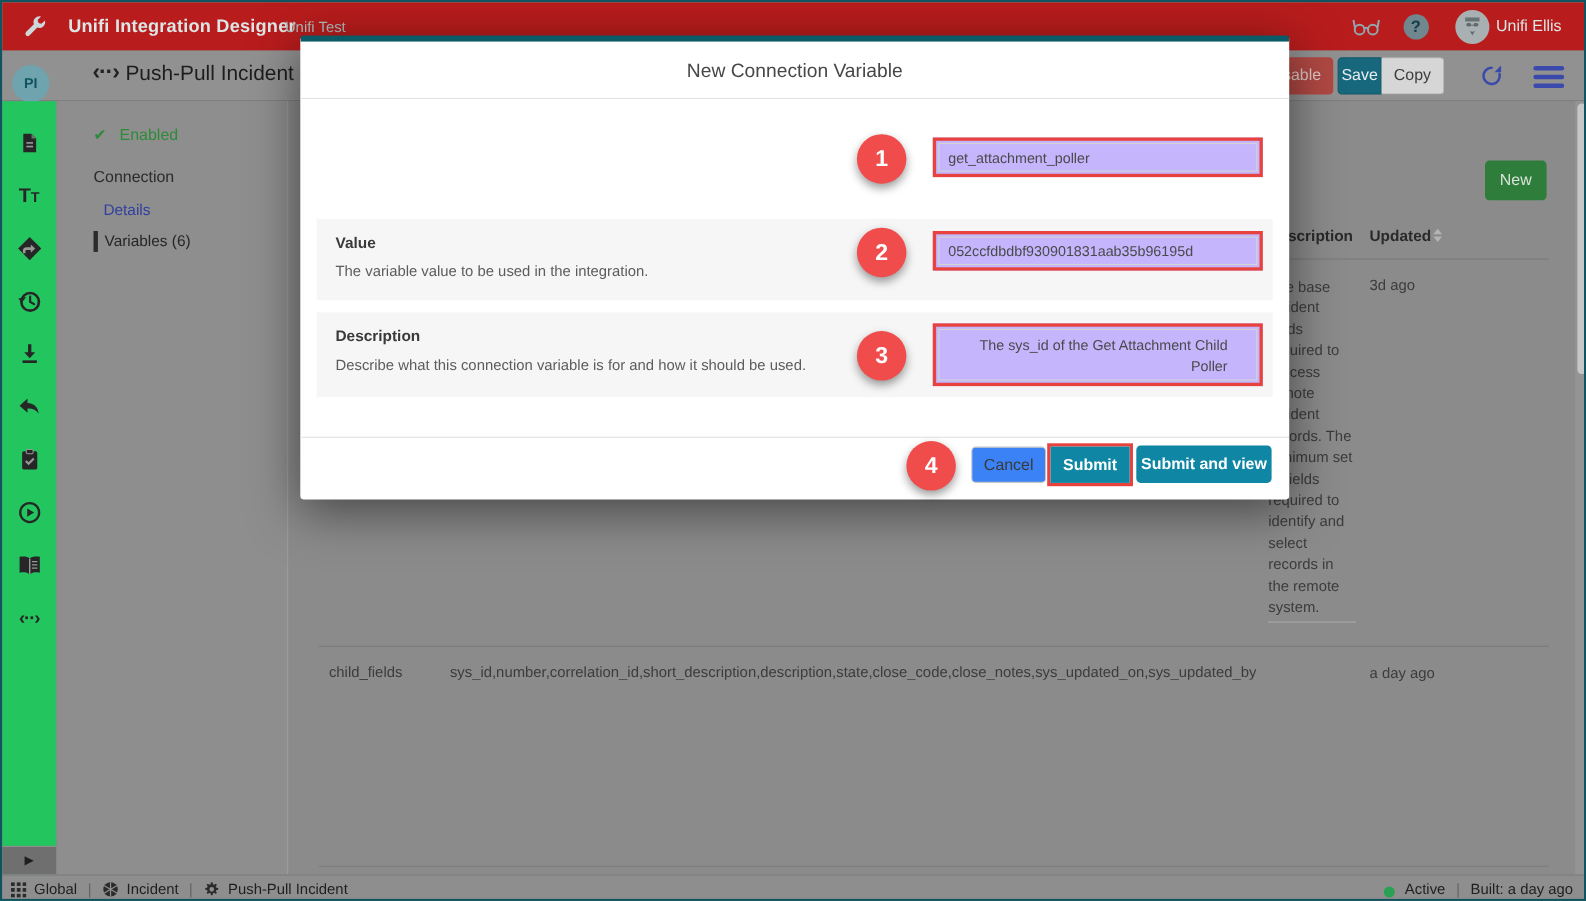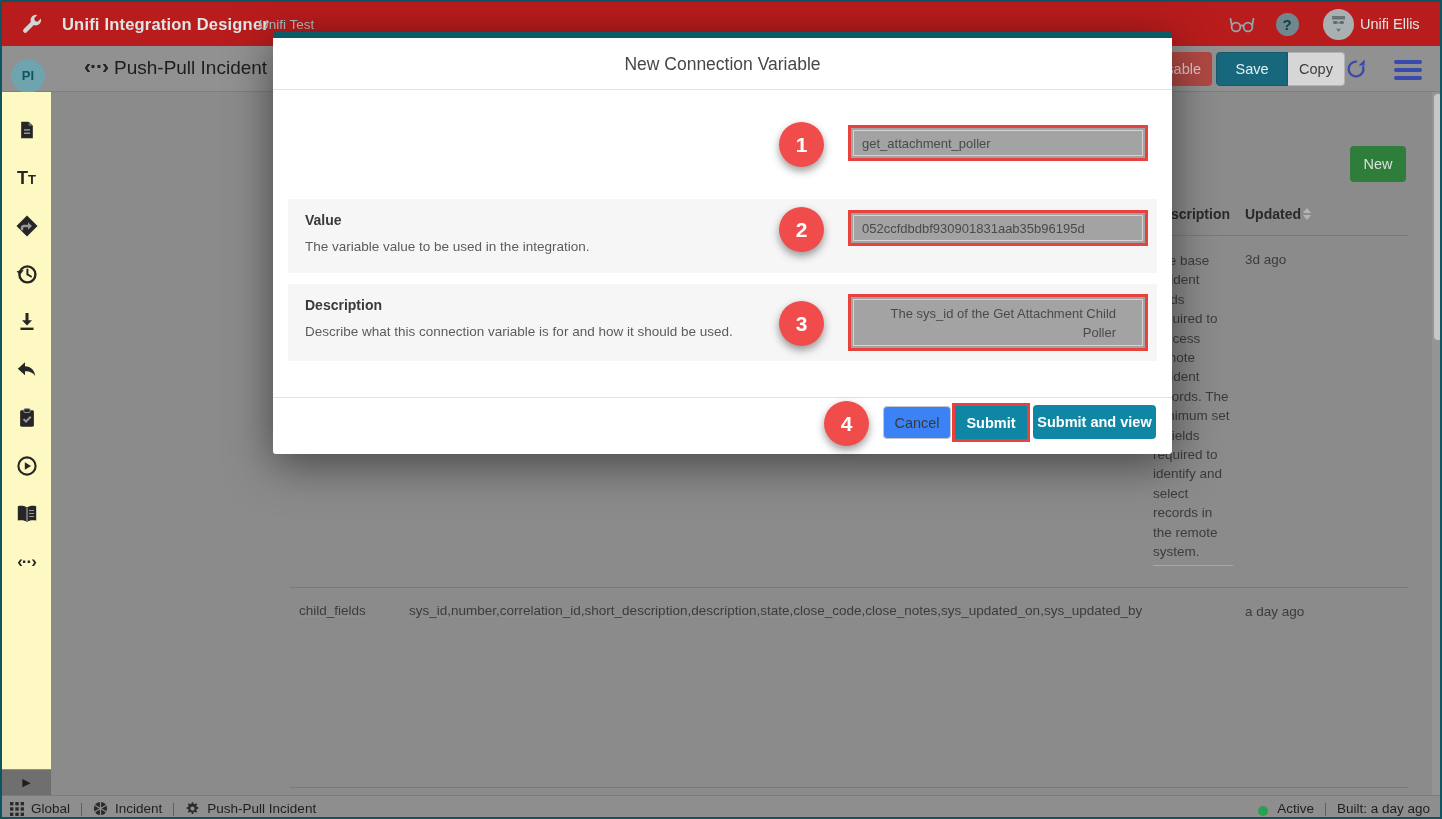--- a/index.html
+++ b/index.html
@@ -28,31 +28,31 @@
   #titlebar { position:absolute; left:0; top:44px; width:100%; height:46px; background:#919191;
     border-bottom:1px solid #7e7e7e; }
   #record-avatar { position:absolute; left:9px; top:13px; width:34px; height:34px; border-radius:50%;
     background:#6fa3ad; color:#0f5460; font-size:13px; font-weight:bold; text-align:center; line-height:34px; }
   #page-title-icon { position:absolute; left:82px; top:8px; font-size:21px; font-weight:bold; color:#222; letter-spacing:-1px; }
   #page-title { position:absolute; left:112px; top:11px; font-size:19px; color:#1d1d1d; }
   .tb-btn { position:absolute; top:50px; height:34px; border:none; font-size:14.5px; cursor:pointer; }
   #disable-btn { left:1122px; width:88px; top:6px; background:#b04843; color:#ddc9c8;
     border-radius:4px; text-align:right; padding-right:11px; }
   #save-copy-group { position:absolute; left:1214px; top:6px; height:34px; display:flex; }
-  #save-btn { width:72px; background:#17687c; color:#e8eef0; border:1px solid #145a6b;
+  #save-btn { width:40px; background:#17687c; color:#e8eef0; border:1px solid #145a6b;
     border-radius:4px 0 0 4px; font-size:14.5px; }
   #copy-btn { width:57px; background:#d6d6d6; color:#3c3c3c; border:1px solid #b3b3b3;
     border-left:none; border-radius:0 4px 4px 0; font-size:14.5px; }
   #refresh-btn { position:absolute; left:1342px; top:11px; width:24px; height:24px; }
   #menu-btn { position:absolute; left:1392px; top:14px; width:28px; height:20px;
     display:flex; flex-direction:column; justify-content:space-between; }
   #menu-btn i { display:block; height:3.6px; background:#3a49ac; border-radius:2px; }
 
   
-  #sidebar { position:absolute; left:0; top:90px; width:50px; height:703px; background:#fef9c3;
+  #sidebar { position:absolute; left:0; top:90px; width:50px; height:703px; background:#22c55e;
     border-right:1px solid #8a8a8a; display:flex; flex-direction:column; align-items:center;
     padding-top:26px; gap:24px; }
   .side-icon { width:24px; height:24px; display:flex; align-items:center; justify-content:center; color:#262626; }
   .side-icon svg { display:block; }
   .tt-glyph { font-weight:bold; color:#262626; font-size:18px; line-height:1; }
   .tt-glyph small { font-size:13px; font-weight:bold; }
   .code-glyph { font-weight:bold; color:#262626; font-size:17px; letter-spacing:-1px; }
   #sidebar-toggle { position:absolute; left:0; top:767px; width:50px; height:26px; background:#6f6f6f;
     border-top:1px solid #8f8f8f; border-right:1px solid #8a8a8a;
     color:#1e1e1e; font-size:11px; line-height:25px; text-align:center; }
@@ -118,21 +118,21 @@
   #row-desc { top:246px; height:77px; }
   .f-label { position:absolute; left:17px; top:13px; font-size:14px; font-weight:bold; color:#3a3a3a; }
   .f-help { position:absolute; left:17px; top:40px; font-size:13.5px; color:#5c5c5c; }
   .step-circle { position:absolute; width:45px; height:45px; border-radius:50%; background:#f04c4c;
     color:#fff; font-size:21px; font-weight:bold; text-align:center; line-height:45px;
     box-shadow:0 4px 9px rgba(0,0,0,.4); z-index:12; }
   #step-1 { left:506px; top:84px; }
   #step-2 { left:506px; top:169px; }
   #step-3 { left:506px; top:263px; }
   #step-4 { left:551px; top:363px; }
-  .annot-input { position:absolute; left:575px; width:300px; border:3px solid #e8423e; background:#a3a3a3; }
+  .annot-input { position:absolute; left:575px; width:300px; border:3px solid #e8423e; background:#c4b5fd; }
   #key-input { top:87px; height:36px; }
   #value-input { top:172px; height:36px; }
   #desc-input { top:256px; height:57px;text-align:right; }
   .inner-input { position:absolute; inset:2px; border:1px solid #d4d4d4; font-size:13px; color:#4a4a4a;
     padding:4px 26px 4px 8px; line-height:19px; display:flex; align-items:center; }
   #desc-input .inner-input { align-items:flex-start; }
   #modal-footer-divider { position:absolute; left:0; top:359px; width:100%; height:1px; background:#e2e2e2; }
   #cancel-btn { position:absolute; left:610px; top:368px; width:68px; height:33px; background:#3b82f6;
     border:1px solid #c6c6c6; border-radius:4px; font-size:14.5px; color:#3a3a3a; cursor:pointer; }
   #submit-wrap { position:absolute; left:679px; top:365px; border:3px solid #e8423e; }
@@ -257,20 +257,28 @@
         </svg>
       </div>
       <div class="side-icon">
         <span class="code-glyph">‹··›</span>
       </div>
     </div>
   <div id="sidebar-toggle">
     <span>▶</span>
   </div>
 
+  <div id="nav-panel">
+    <div id="enabled-row">
+      <span class="chk">✔</span><span>Enabled</span>
+    </div>
+    <div id="nav-connection">Connection</div>
+    <div id="nav-details">Details</div>
+    <div id="nav-variables">Variables (6)</div>
+  </div>
 
   <button id="new-btn">New</button>
   <div class="col-head" id="head-description">Description</div>
   <div class="col-head" id="head-updated">Updated</div>
   <div id="sort-icon">
       <i class="up"></i>
       <i class="down"></i>
     </div>
   <div class="hline" id="head-divider"></div>
 

